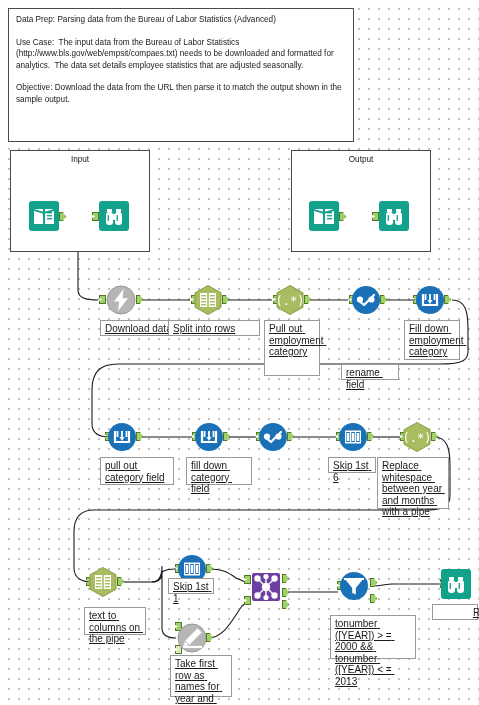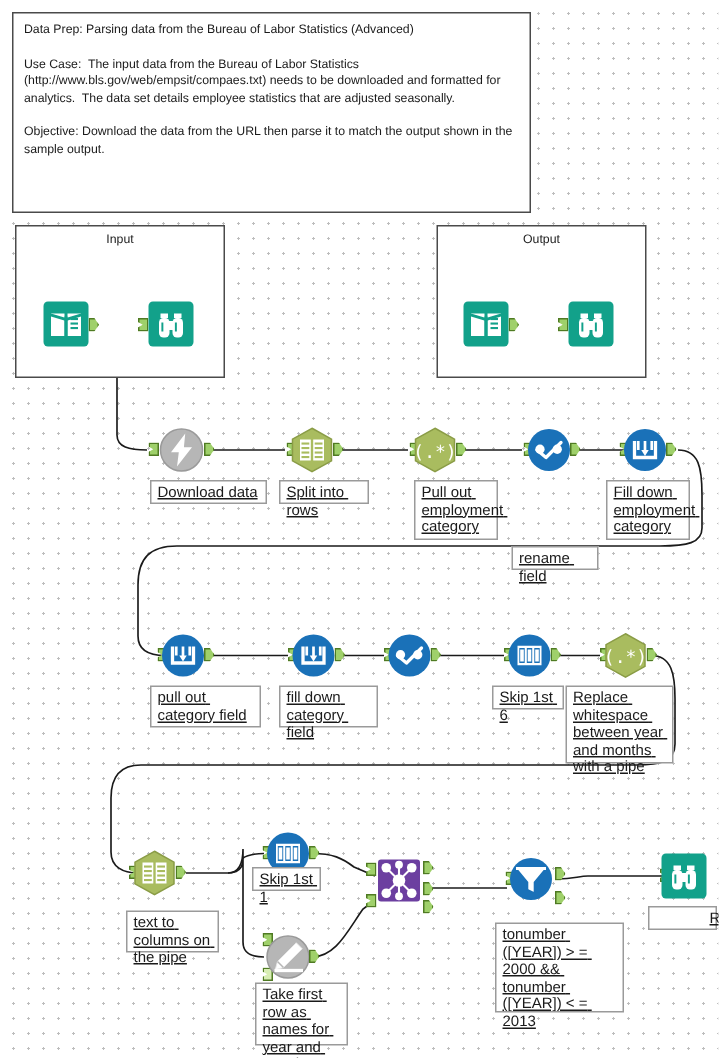--- a/index.html
+++ b/index.html
@@ -214,31 +214,31 @@
       <rect x="9" y="14" width="5.2" height="1.4" fill="#a9bc5f"></rect>
       <rect x="9" y="17" width="5.2" height="1.4" fill="#a9bc5f"></rect>
       <rect x="9" y="20" width="5.2" height="1.4" fill="#a9bc5f"></rect>
       <rect x="17.8" y="11" width="5.2" height="1.4" fill="#a9bc5f"></rect>
       <rect x="17.8" y="14" width="5.2" height="1.4" fill="#a9bc5f"></rect>
       <rect x="17.8" y="17" width="5.2" height="1.4" fill="#a9bc5f"></rect>
       <rect x="17.8" y="20" width="5.2" height="1.4" fill="#a9bc5f"></rect>
     </svg>
   </div>
   <div class="anchor out" style="left:222px;top:295px;"></div>
-  <div class="tlabel" style="left:186px;top:320px;width:60px;height:16px;">Split into rows</div>
+  <div class="tlabel" style="left:168px;top:320px;width:92px;height:16px;">Split into rows</div>
 
   <div class="anchor in" style="left:273px;top:295px;"></div>
   <div class="tool" style="left:274px;top:284px;">
     <svg width="32" height="32" viewBox="0 0 32 32">
       <polygon points="16,1.5 29,8.8 29,23.2 16,30.5 3,23.2 3,8.8" fill="#a9bc5f" stroke="#8a9c46" stroke-width="1"></polygon>
       <text x="16" y="21" font-family="DejaVu Sans Mono, monospace" font-size="12" fill="#ffffff" text-anchor="middle">(.*)</text>
     </svg>
   </div>
   <div class="anchor out" style="left:304px;top:295px;"></div>
-  <div class="tlabel" style="left:276px;top:320px;width:56px;height:40px;">Pull out employment category</div>
+  <div class="tlabel" style="left:264px;top:320px;width:56px;height:56px;">Pull out employment category</div>
 
   <div class="anchor in" style="left:349px;top:295px;"></div>
   <div class="tool" style="left:350px;top:284px;">
     <svg width="32" height="32" viewBox="0 0 32 32">
       <circle cx="16" cy="16" r="14" fill="#1a71b8"></circle>
       <circle cx="10" cy="15.5" r="3.1" fill="#ffffff"></circle>
       <circle cx="21.5" cy="15.5" r="3.1" fill="#ffffff"></circle>
       <path d="M8 16 L14 21 L24 11" stroke="#ffffff" stroke-width="2.2" fill="none" stroke-linecap="round" stroke-linejoin="round"></path>
     </svg>
   </div>
@@ -389,21 +389,21 @@
   <div class="anchor in" style="left:337px;top:581px;"></div>
   <div class="tool" style="left:338px;top:570px;">
     <svg width="32" height="32" viewBox="0 0 32 32">
       <circle cx="16" cy="16" r="14" fill="#1a71b8"></circle>
       <path d="M6 9 h20 l-7.6 9.2 v7.4 l-4.8 -2.4 v-5 Z" fill="#ffffff" stroke="#1a71b8" stroke-width="1.2"></path>
       <path d="M6 9 h20" stroke="#ffffff" stroke-width="2"></path>
     </svg>
   </div>
   <div class="anchor out" style="left:370px;top:578px;"></div>
   <div class="anchor out" style="left:370px;top:594px;"></div>
-  <div class="tlabel" style="left:330px;top:615px;width:86px;height:60px;">tonumber ([YEAR]) &gt; = 2000 &amp;&amp; tonumber ([YEAR]) &lt; = 2013</div>
+  <div class="tlabel" style="left:330px;top:615px;width:86px;height:44px;">tonumber ([YEAR]) &gt; = 2000 &amp;&amp; tonumber ([YEAR]) &lt; = 2013</div>
 
   <div class="anchor in" style="left:440px;top:579px;"></div>
   <div class="tool" style="left:440px;top:568px;">
     <svg width="32" height="32" viewBox="0 0 32 32">
       <rect x="1" y="1" width="30" height="30" rx="3" fill="#12a18a"></rect>
       <path d="M9 9 h5 v3 h-5 z M18 9 h5 v3 h-5 z" fill="#ffffff"></path>
       <rect x="8" y="12" width="7" height="13" rx="3" fill="#ffffff"></rect>
       <rect x="17" y="12" width="7" height="13" rx="3" fill="#ffffff"></rect>
       <rect x="14.6" y="14" width="2.8" height="6" fill="#ffffff"></rect>
       <rect x="9.6" y="15" width="1.3" height="6" fill="#12a18a"></rect>

